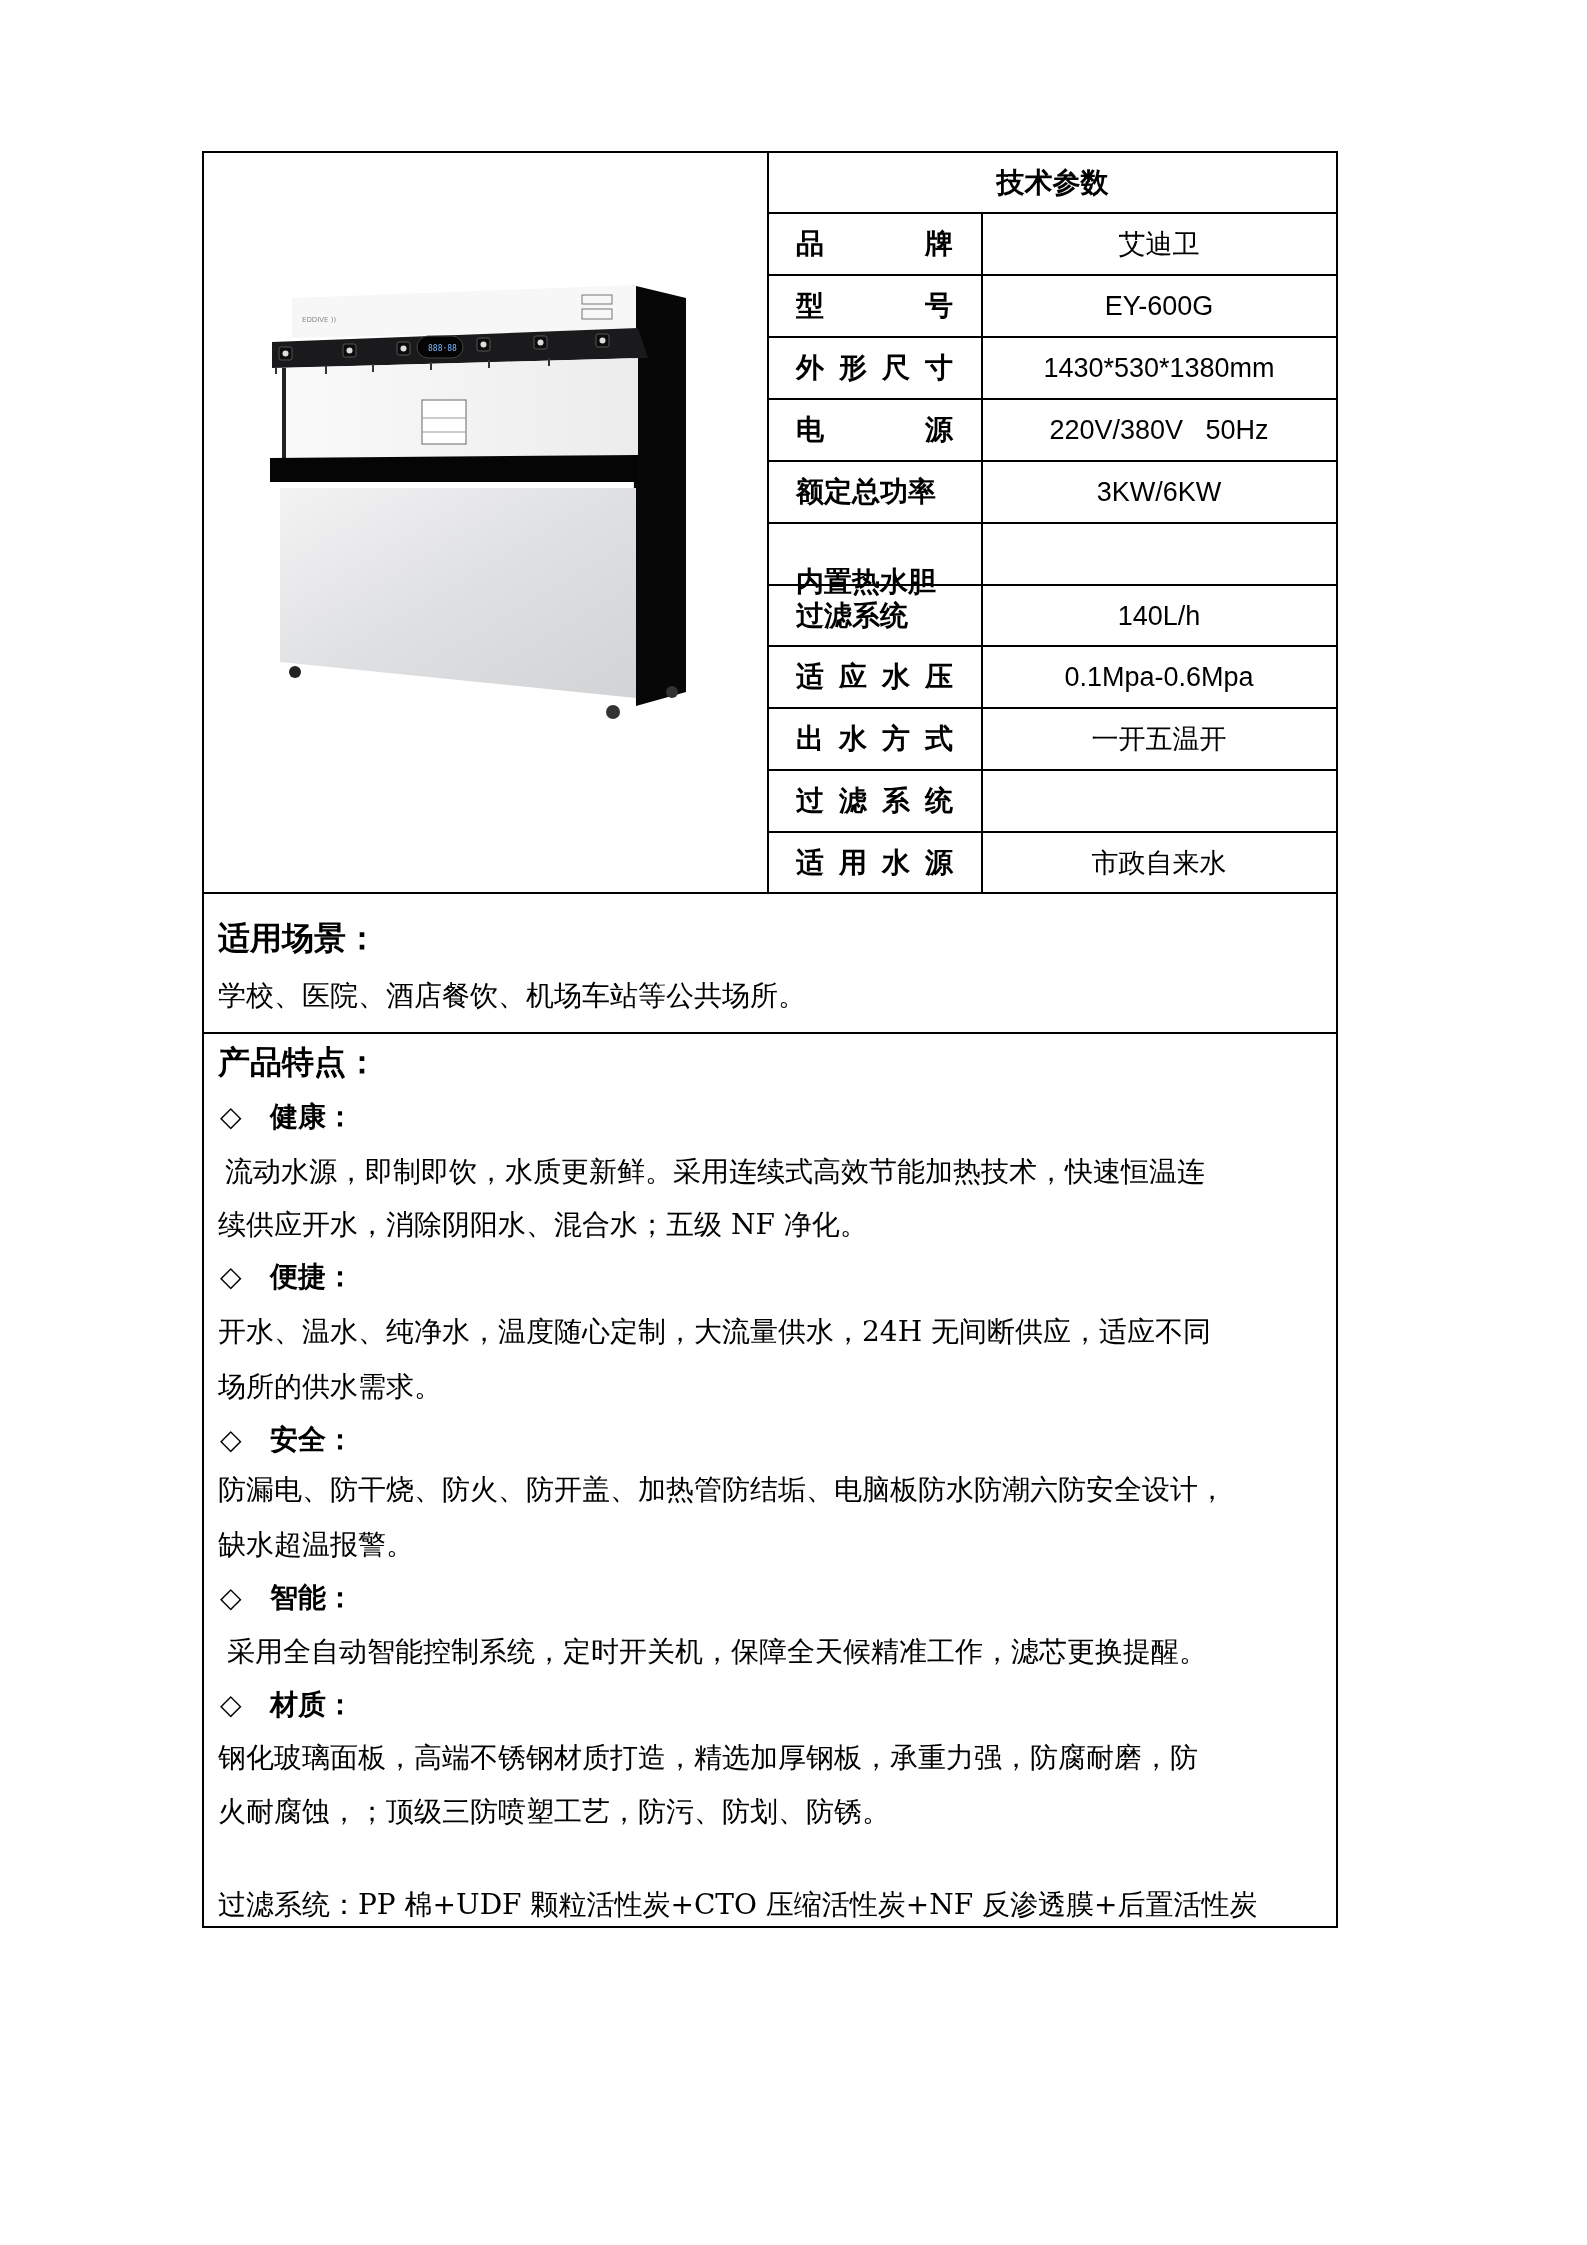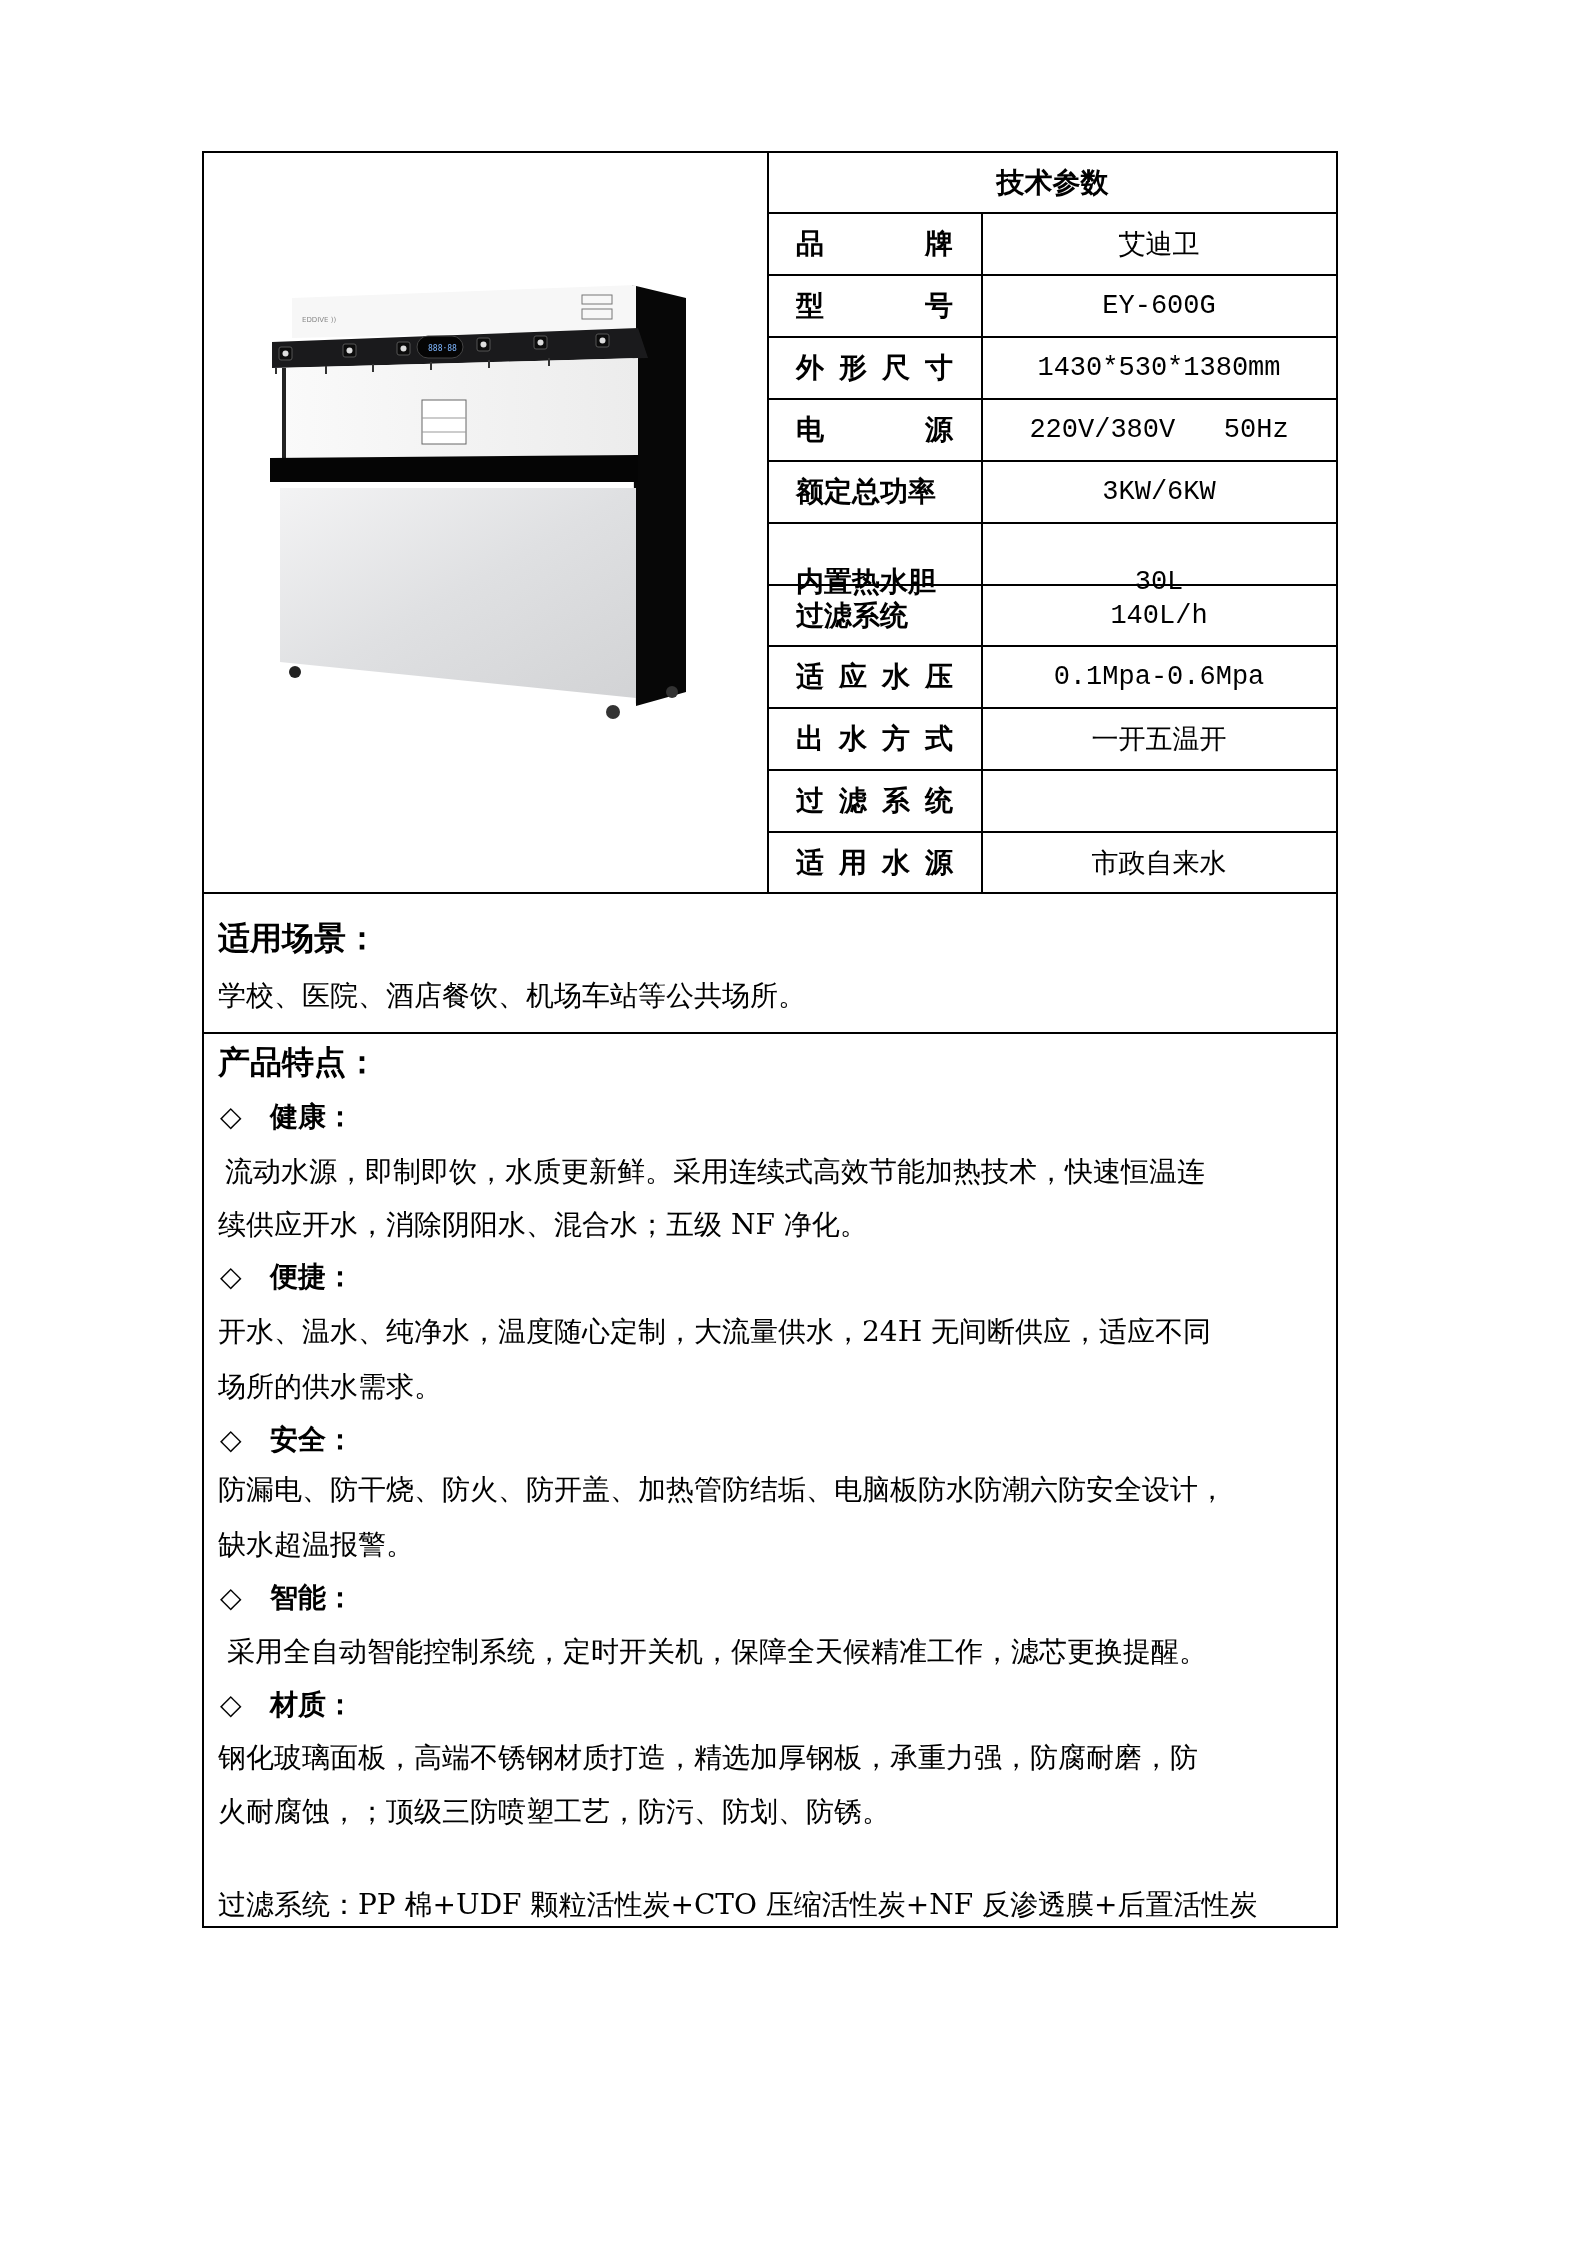--- a/index.html
+++ b/index.html
@@ -11,21 +11,21 @@
   
   .spec-header { position: absolute; left: 768px; top: 152px; width: 569px; height: 61px;
                  display: flex; align-items: center; justify-content: center;
                  font-size: 28px; font-weight: bold; border-radius: 27px; }
   .spec-row { position: absolute; left: 768px; width: 569px; height: 62px; display: flex; }
   .spec-label { width: 213px; height: 100%; display: flex; align-items: center;
                 justify-content: space-between; padding: 0 28px 0 28px; box-sizing: border-box;
                 font-size: 28px; font-weight: bold; }
   .spec-label span { display: inline-block; }
   .spec-value { flex: 1; height: 100%; display: flex; align-items: center; justify-content: center;
-                font-size: 27px; font-family: Liberation Mono, monospace; }
+                font-size: 27px; font-family: Liberation Sans, sans-serif; }
 
   
   .product { position: absolute; left: 270px; top: 280px; width: 430px; height: 450px; }
 
   
   .sec-title { position: absolute; left: 218px; font-size: 32px; font-weight: bold; line-height: 40px; }
   .body-line { position: absolute; left: 218px; font-size: 28px; line-height: 40px; white-space: nowrap; }
   .feat-head { position: absolute; left: 220px; font-size: 28px; font-weight: bold; line-height: 40px; white-space: nowrap; }
   .feat-head .diamond { display: inline-block; width: 50px; font-weight: normal; }
 </style>
@@ -163,21 +163,20 @@
   <div class="spec-label">
     <span>额定总功率</span>
   </div>
   <div class="spec-value">3KW/6KW</div>
 </div>
 
 <div class="spec-row" style="top:551px;">
   <div class="spec-label">
     <span>内置热水胆</span>
   </div>
-  <div class="spec-value">30L</div>
 </div>
 
 <div class="spec-row" style="top:585px;">
   <div class="spec-label">
     <span>过滤系统</span>
   </div>
   <div class="spec-value">140L/h</div>
 </div>
 
 <div class="spec-row" style="top:646px;">

